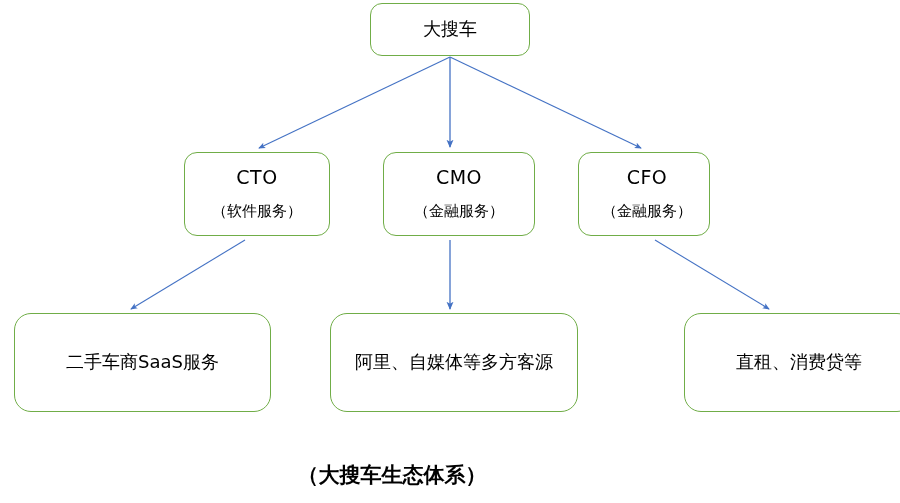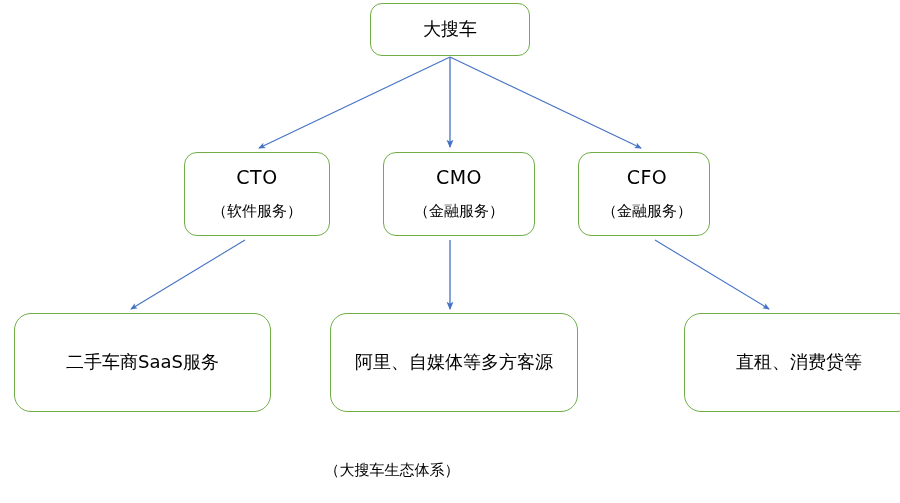--- a/index.html
+++ b/index.html
@@ -92,23 +92,24 @@
     margin: 19px 0;
   }
   #node-leaf-finance { left: 684px; width: 230px; text-align: right; }
   
   #caption {
     position: absolute;
     left: 0;
     top: 461px;
     width: 784px;
     text-align: center;
-    font-size: 15px;
+    font-size: 21px;
     color: #000000;
     z-index: 2;
+    font-weight: bold;
   }
 </style>
 </head>
 <body>
 
 <div id="canvas">
 
   <svg id="connectors" viewBox="0 0 900 503" width="900" height="503">
     <defs>
       <marker id="arrowhead" markerWidth="7" markerHeight="7" refX="5.6" refY="3.1" orient="auto" markerUnits="strokeWidth">

